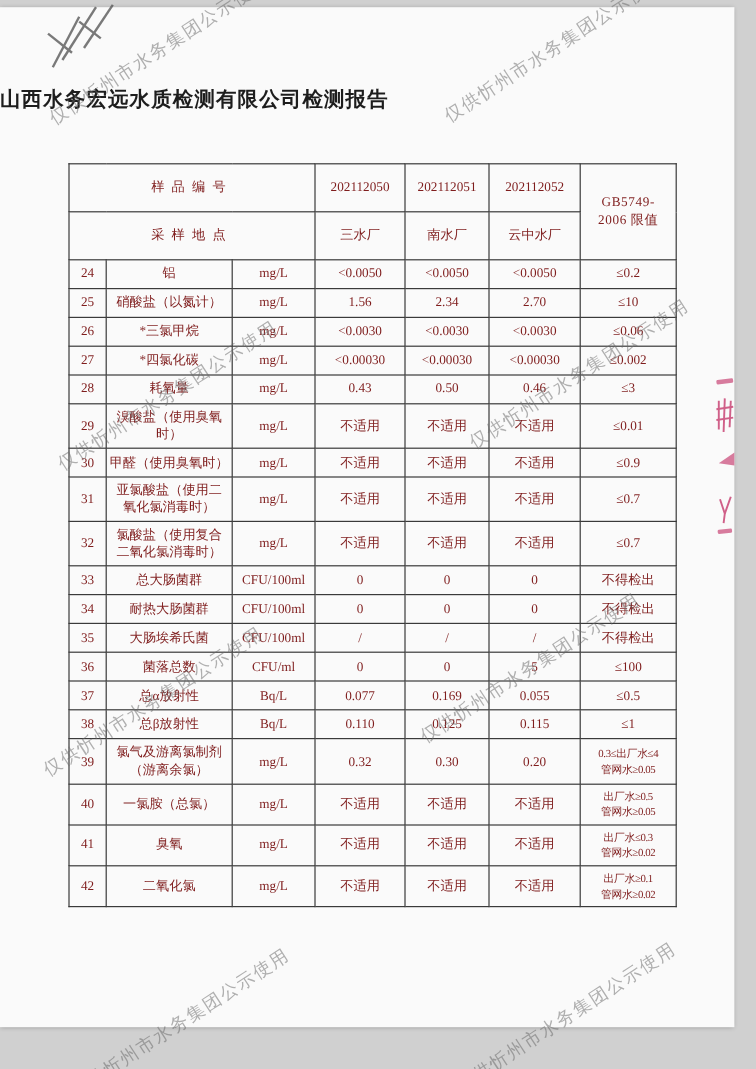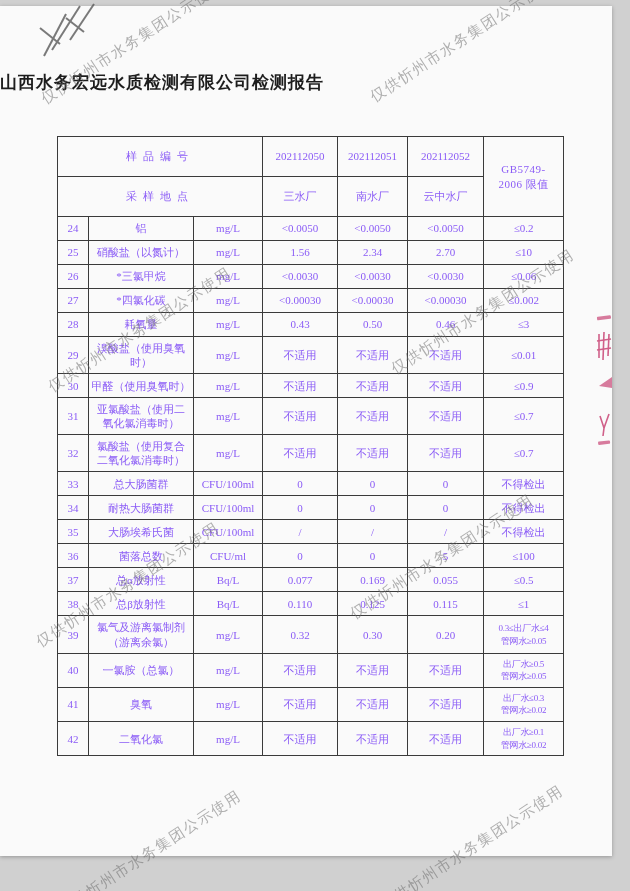--- a/index.html
+++ b/index.html
@@ -22,21 +22,21 @@
   .meta{
     position:absolute;top:104px;left:57px;width:500px;
     display:flex;justify-content:space-between;align-items:baseline;
     font-size:12.5px;color:#1d1d1d;
   }
   .meta .report-no{font-weight:bold;letter-spacing:.5px;}
   .meta .page-info{font-weight:bold;letter-spacing:1px;}
   table.results{
     position:absolute;left:57px;top:130px;width:506px;
     border-collapse:collapse;table-layout:fixed;
-    color:#8b5cf6;
+    color:#7f1d1d;
   }
   table.results td{
     border:1px solid #3a3a3a;
     text-align:center;vertical-align:middle;
     font-size:11px;line-height:1.28;
     padding:4px 1px;
     overflow:hidden;
   }
   table.results{border:1.5px solid #2f2f2f;}
   thead td{font-size:11.5px;height:31px;}

